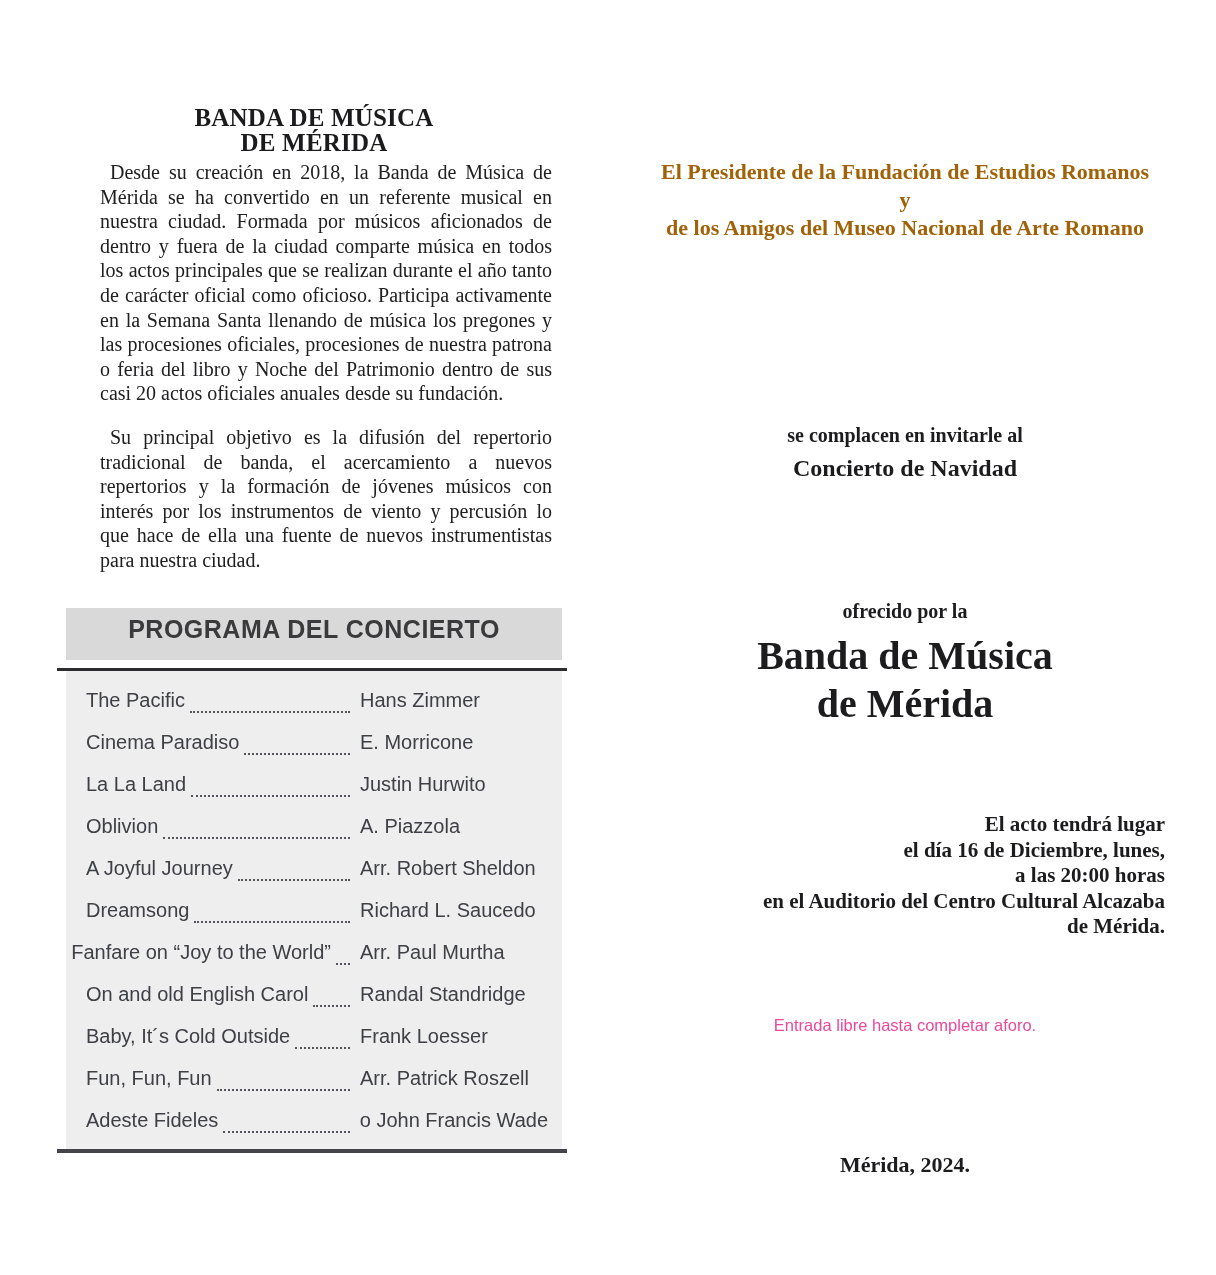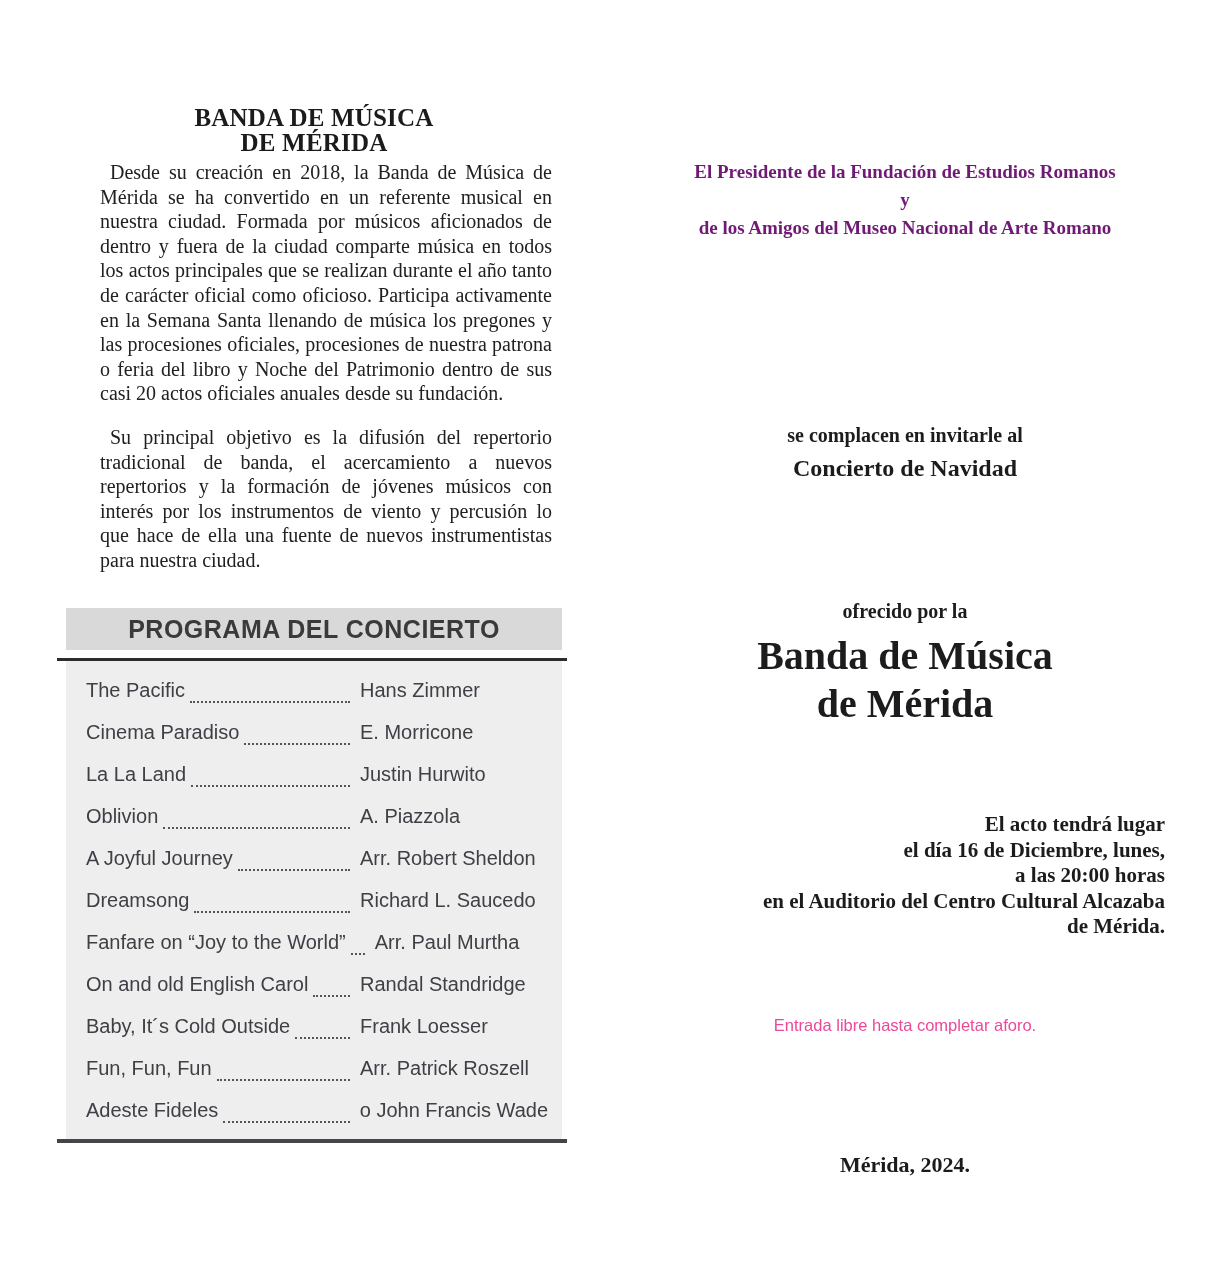--- a/index.html
+++ b/index.html
@@ -27,50 +27,50 @@
     position: absolute; left: 18px; top: 160px; width: 468px;
     font-size: 20px; line-height: 24.6px; text-align: justify;
     color: #202022;
   }
   .about p { margin: 0 0 19px 16px; text-indent: 10px; }
 
   
   .program-box { position: absolute; left: 57px; top: 608px; width: 510px; }
 
   .program-header {
-    margin-left: 9px; width: 496px; height: 42px;
+    margin-left: 9px; width: 496px; height: 52px;
     background: #d9d9d9; color: #3a3a3c;
     font-family: "Liberation Sans", "DejaVu Sans", sans-serif;
     font-weight: bold; font-size: 25px; letter-spacing: 0.5px;
     line-height: 42px; text-align: center;
   }
   .rule-top { margin-top: 8px; height: 3px; background: #2c2c2e; width: 510px; }
   .program-list {
     margin-left: 9px; width: 496px; background: #eeeeef;
     padding: 8px 14px 8px 20px; box-sizing: border-box;
   }
   .program-row {
     display: flex; align-items: center; height: 42px;
     font-family: "Liberation Sans", "DejaVu Sans", sans-serif;
-    font-size: 20px; color: #3f4045;
+    font-size: 20px; color: #3f4045; justify-content: flex-end;
   }
   .song { white-space: nowrap; }
   .leader {
     flex: 1 1 auto; align-self: center; height: 23px; min-width: 14px;
     margin: 0 10px 0 5px;
     border-bottom: 2.5px dotted #54555a;
   }
   .composer { flex: 0 0 188px; white-space: nowrap; }
   .rule-bottom { height: 4px; background: #454549; width: 510px; }
 
   
   .right-col { position: absolute; left: 645px; top: 0; width: 520px; text-align: center; }
   .right-col > div { position: absolute; left: 0; width: 520px; }
 
-  .hosts { top: 158px; font-weight: bold; font-size: 19px; line-height: 28px; color: #701a75; }
+  .hosts { top: 158px; font-weight: bold; font-size: 22px; line-height: 28px; color: #a16207; }
   .invite-lead { top: 424px; font-weight: bold; font-size: 20px; }
   .event-title { top: 455px; font-weight: bold; font-size: 24px; }
   .offered-by { top: 600px; font-weight: bold; font-size: 20px; }
   .band-name { top: 632px; font-weight: bold; font-size: 40px; line-height: 48px; }
   .event-details { top: 812px; font-weight: bold; font-size: 21px; line-height: 25.5px; text-align: right; }
   .admission {
     top: 1016px;
     font-family: "Liberation Sans", "DejaVu Sans", sans-serif;
     font-size: 16.5px; color: #ec4899;
   }

